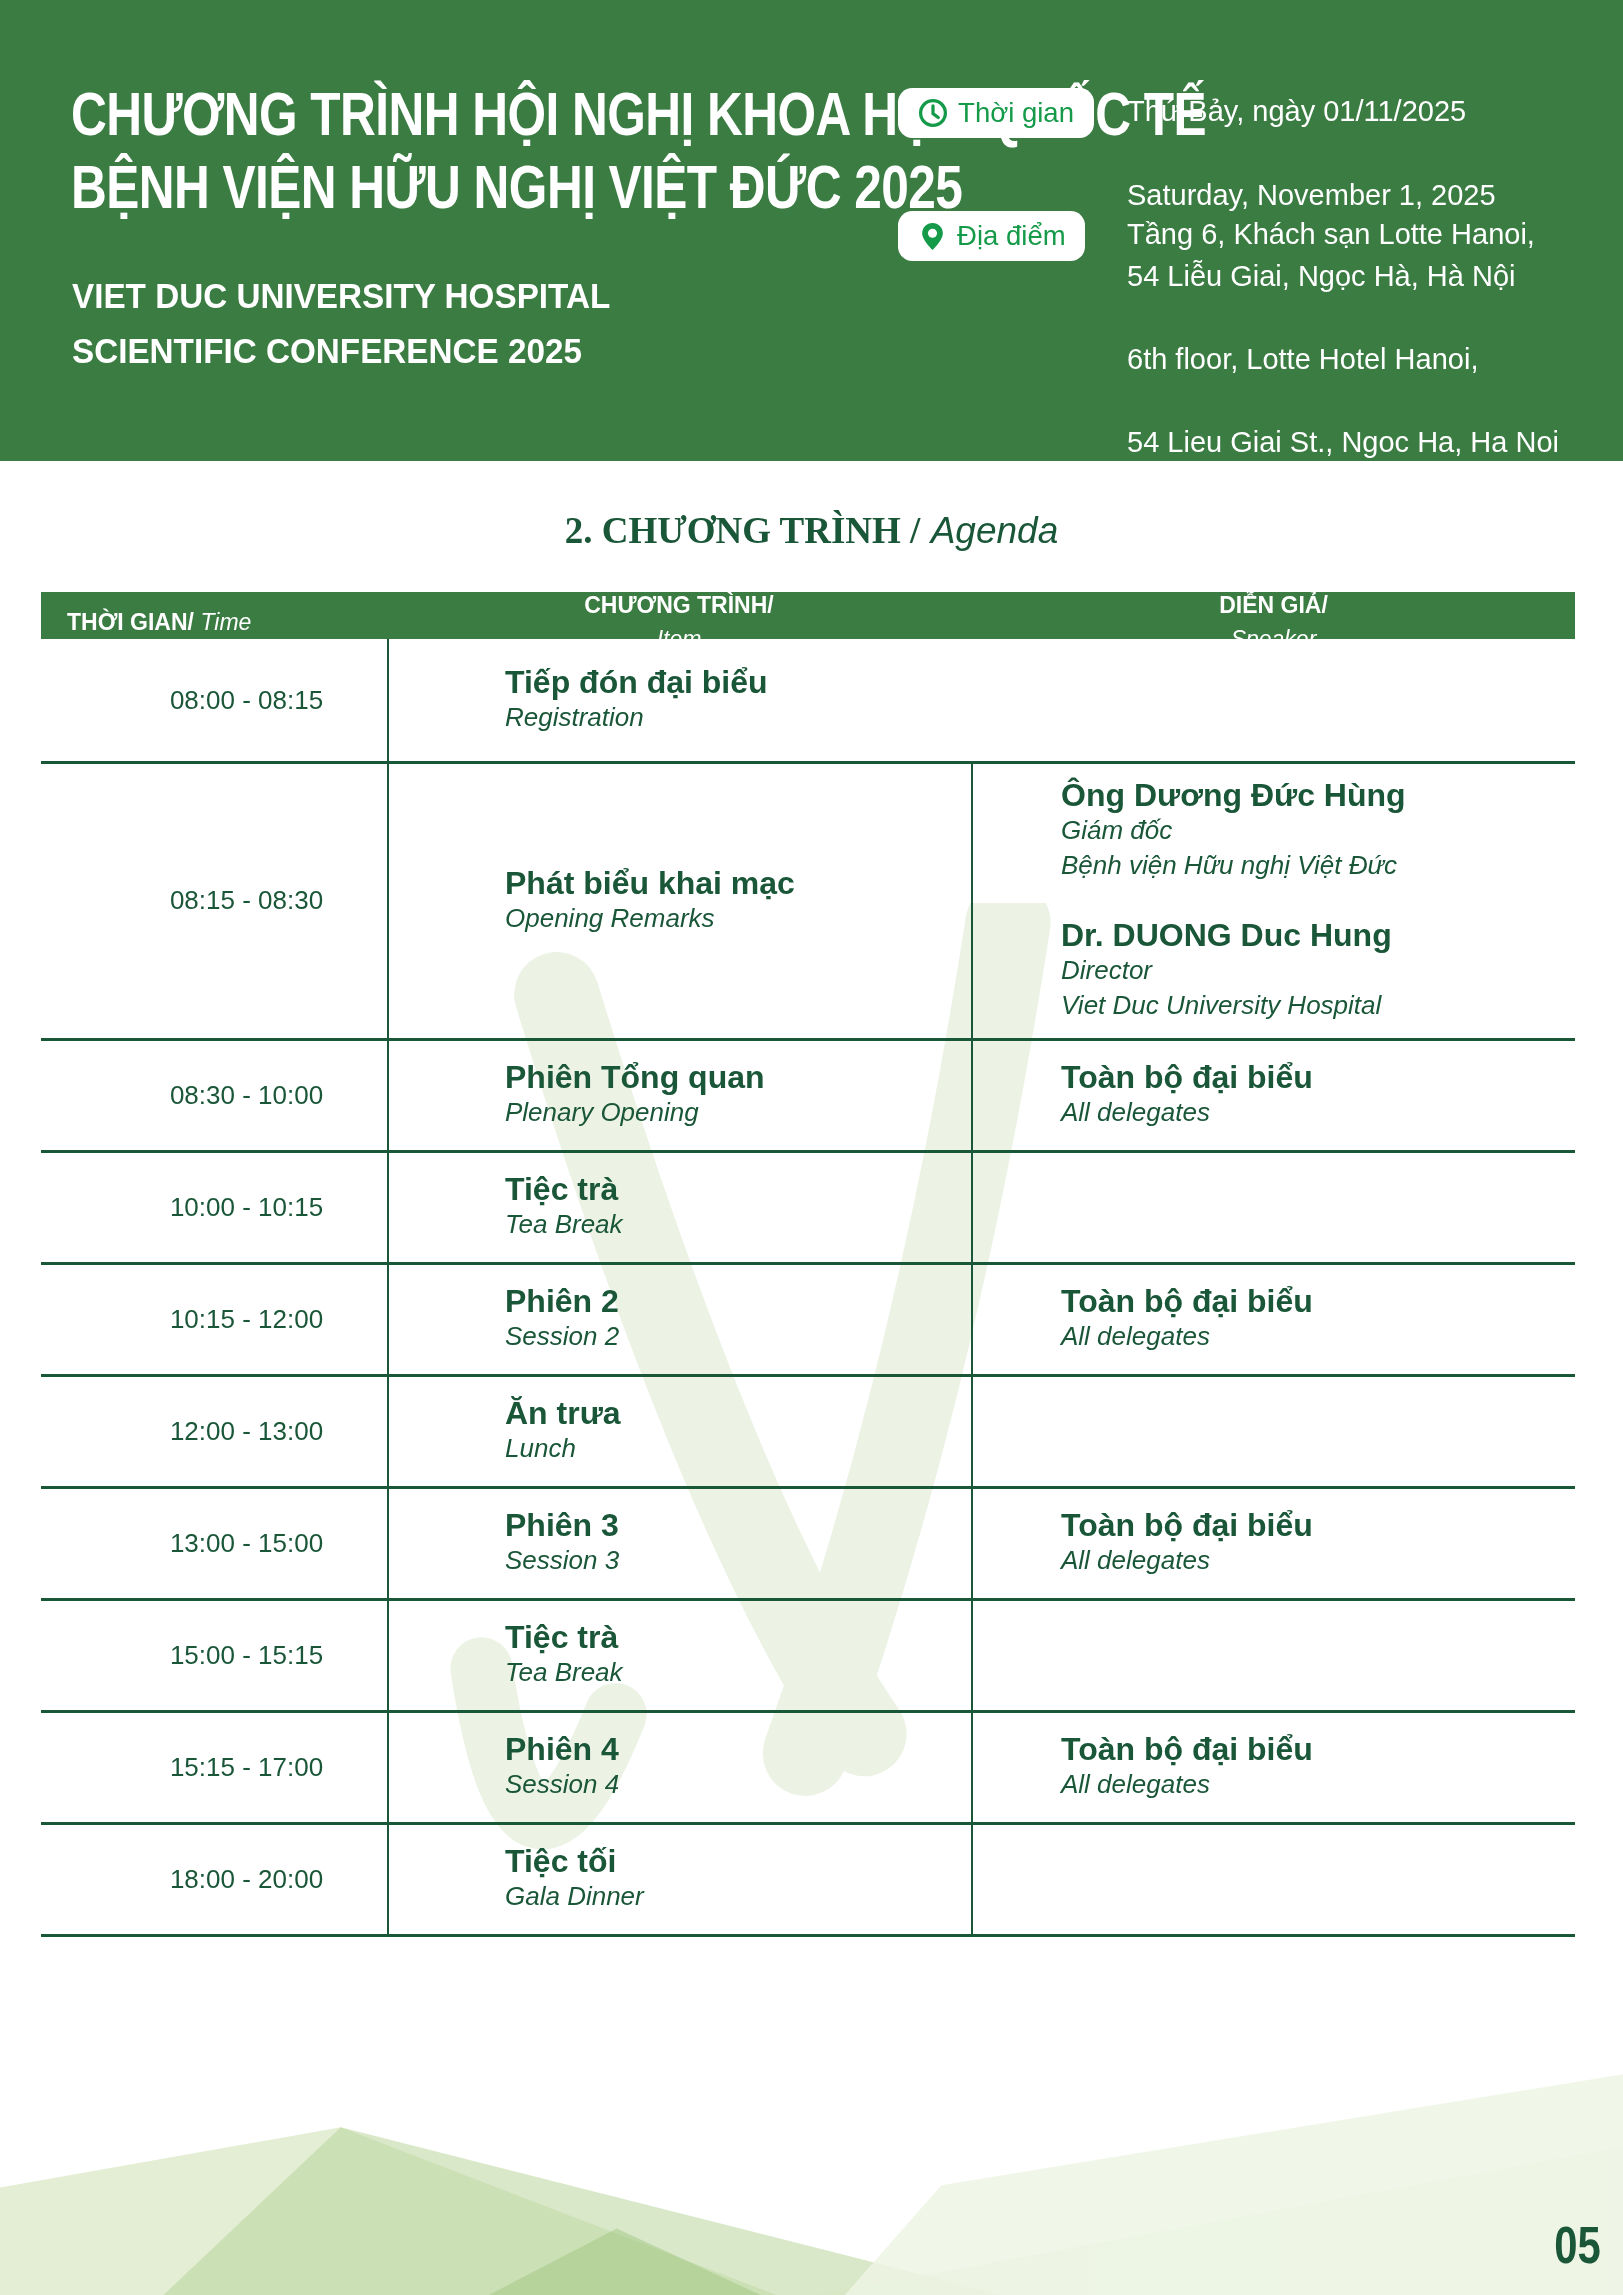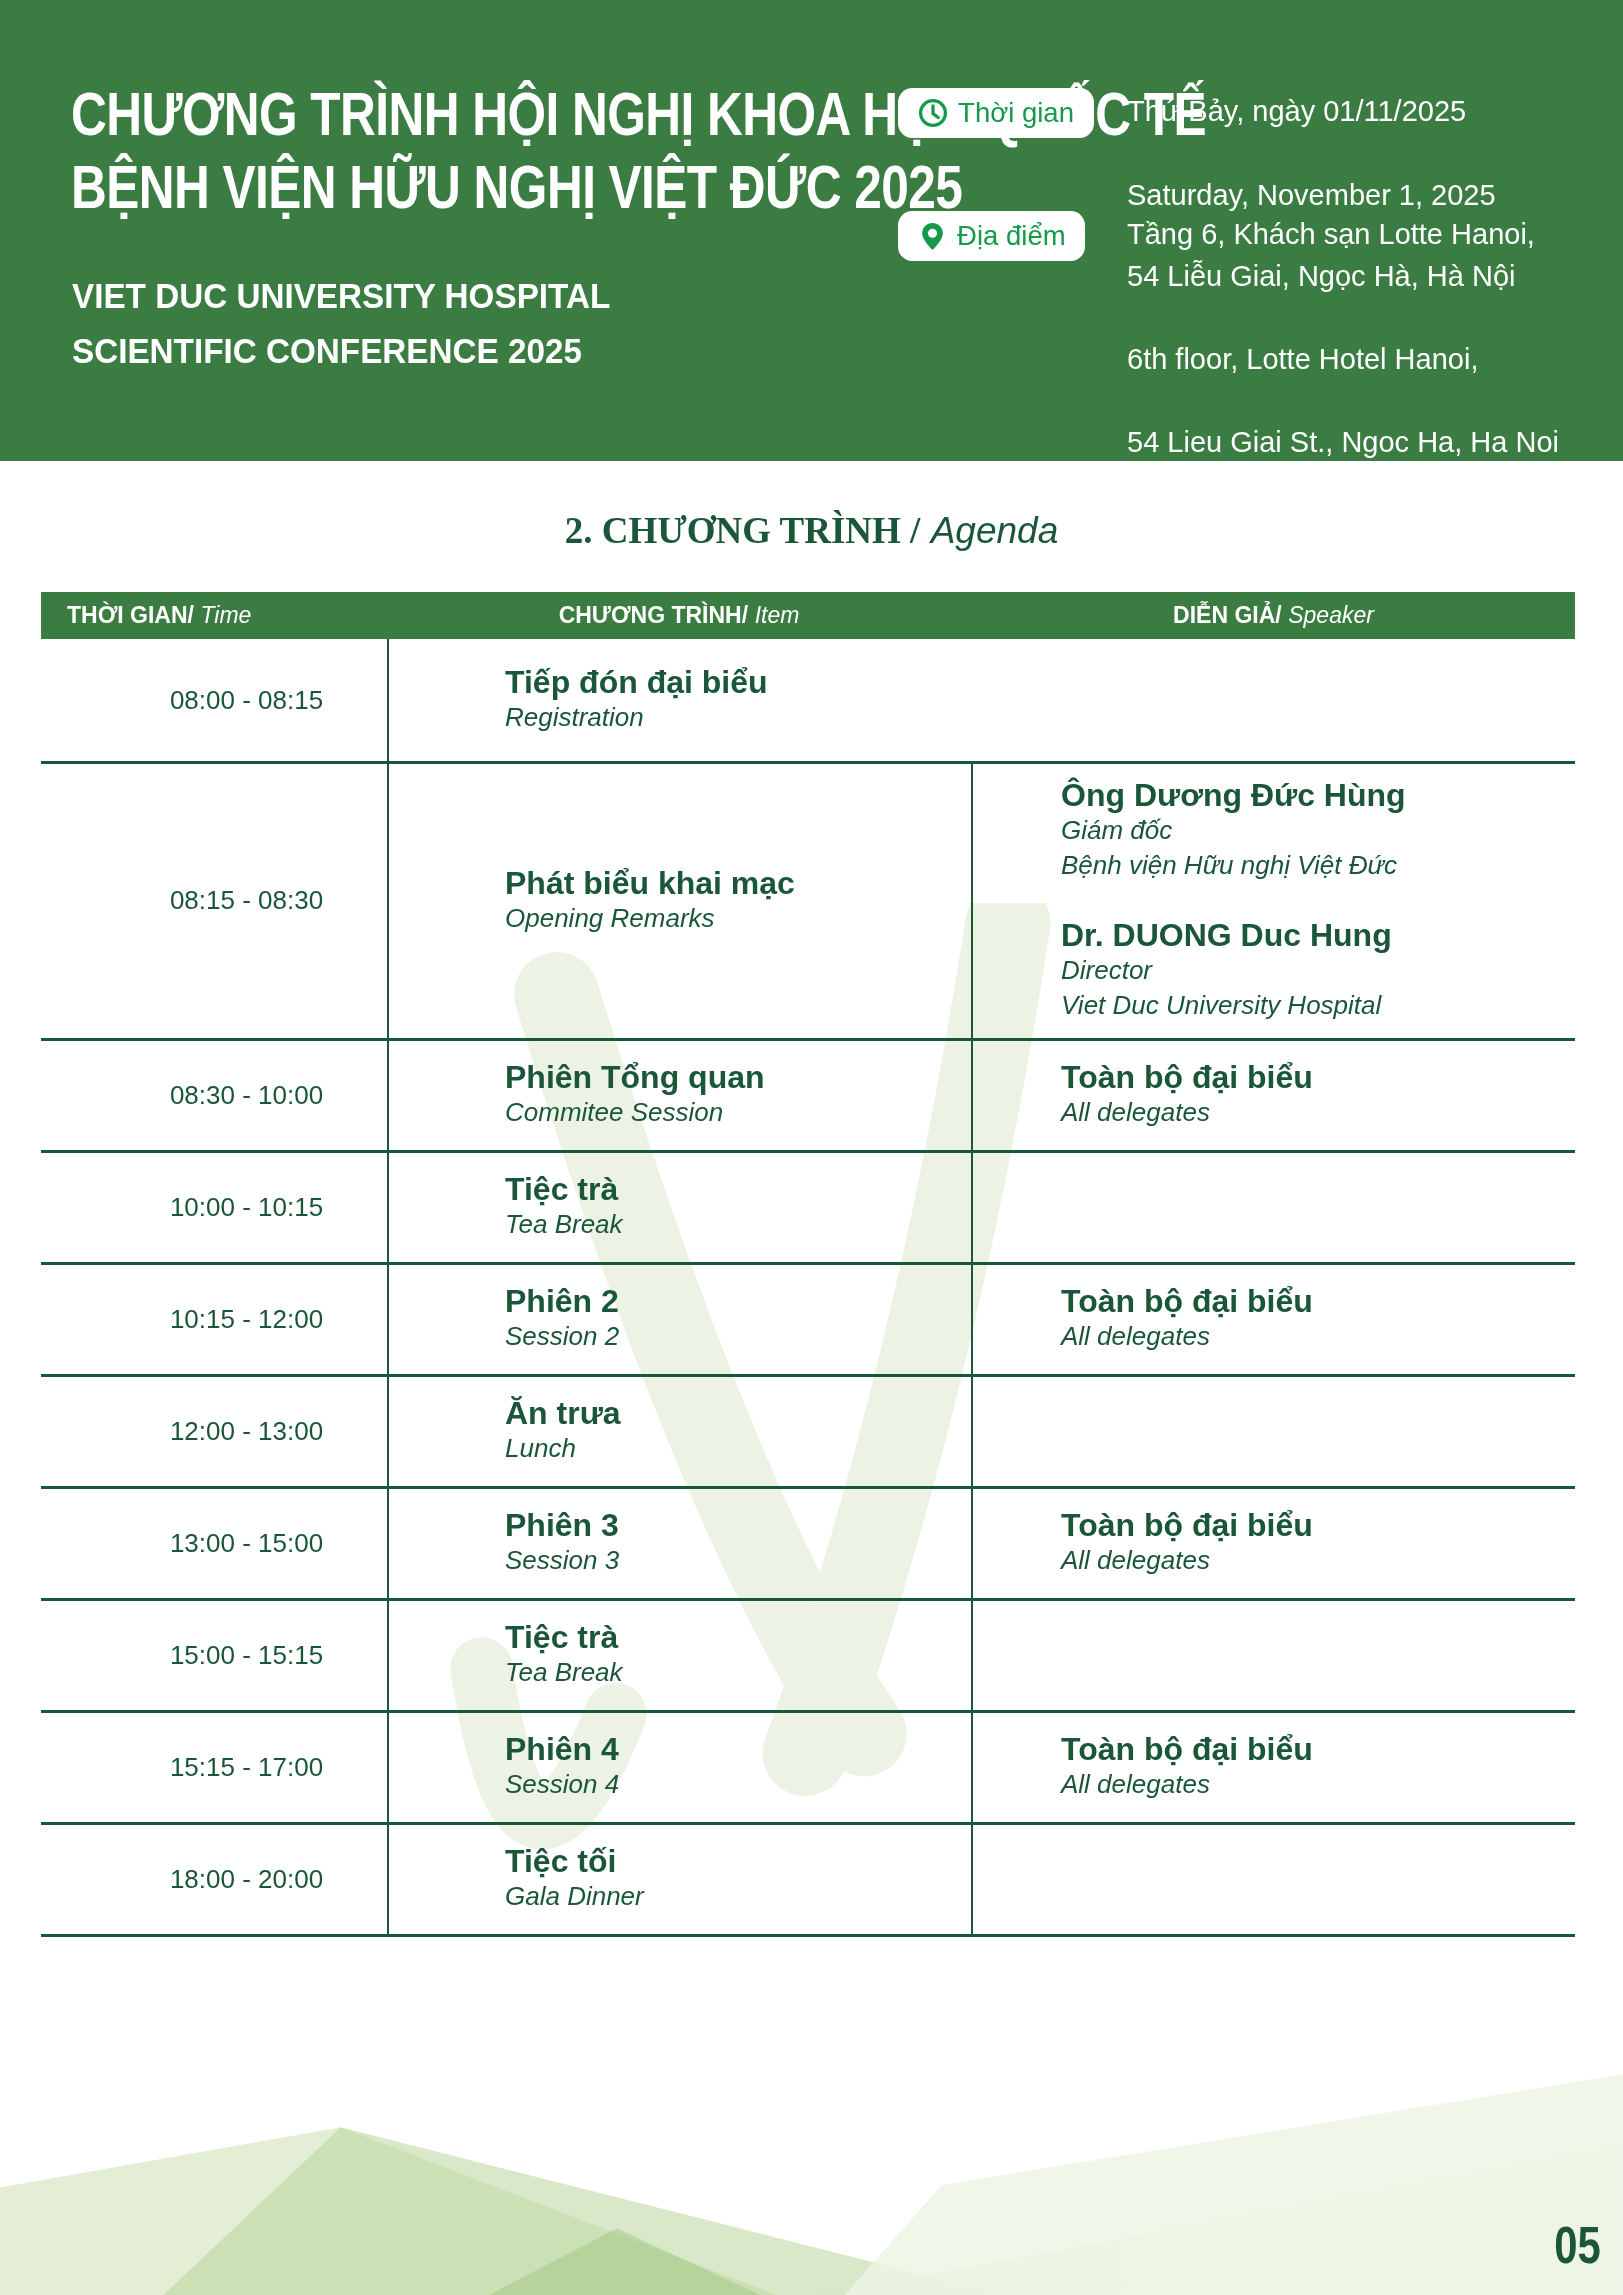--- a/index.html
+++ b/index.html
@@ -39,21 +39,21 @@
   .section-title .st-bold{font-weight:700;font-family:Liberation Serif, serif;}
   .section-title .st-italic{font-style:italic;font-weight:500;}
   
   .watermark{position:absolute;left:419px;top:903px;z-index:0;}
   
   .agenda{position:absolute;left:41px;top:592px;width:1534px;z-index:1;}
   .thead{display:grid;grid-template-columns:346px 584px 605px;height:47px;
     background:var(--header-green);color:#fff;font-size:23px;align-items:center;}
   .thead .hcell{display:flex;align-items:center;gap:6.5px;white-space:nowrap;}
   .thead .h-time{justify-content:flex-start;padding-left:26px;}
-  .thead .h-item,.thead .h-speaker{justify-content:center;}
+  .thead .h-item,.thead .h-speaker{justify-content:center;flex-direction:column;}
   .h-bold{font-weight:700;}
   .h-italic{font-style:italic;font-weight:400;}
   .row{display:grid;grid-template-columns:346px 584px 605px;min-height:109px;
     border-bottom:3.9px solid var(--line-green);}
   .row:first-child{min-height:122px;}
   .cell{display:flex;flex-direction:column;justify-content:center;padding:14.4px 0;box-sizing:border-box;}
   .cell-time{align-items:center;padding-left:65px;font-size:26px;font-weight:400;white-space:nowrap;}
   .cell-item{border-left:2px solid var(--line-green);padding-left:116px;}
   .cell-speaker{border-left:2px solid var(--line-green);padding-left:88px;}
   .line-bold{font-weight:700;font-size:32px;line-height:35px;white-space:nowrap;}
@@ -171,21 +171,21 @@
           <div class="line-italic">Director</div>
           <div class="line-italic">Viet Duc University Hospital</div>
         </div>
       </div>
       <div class="row">
         <div class="cell cell-time">
           <div class="">08:30 - 10:00</div>
         </div>
         <div class="cell cell-item">
           <div class="line-bold">Phiên Tổng quan</div>
-          <div class="line-italic">Commitee Session</div>
+          <div class="line-italic">Plenary Opening</div>
         </div>
         <div class="cell cell-speaker">
           <div class="line-bold">Toàn bộ đại biểu</div>
           <div class="line-italic">All delegates</div>
         </div>
       </div>
       <div class="row">
         <div class="cell cell-time">
           <div class="">10:00 - 10:15</div>
         </div>

